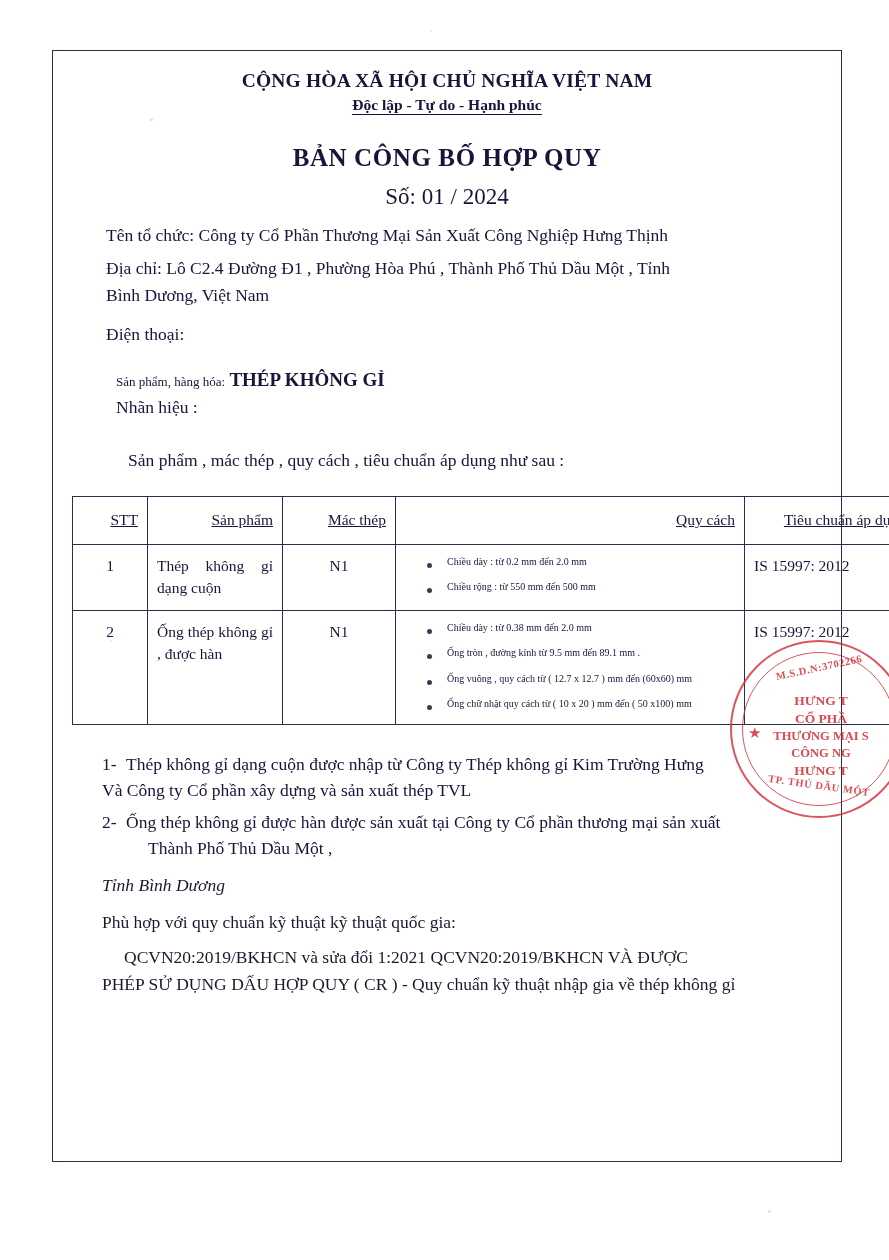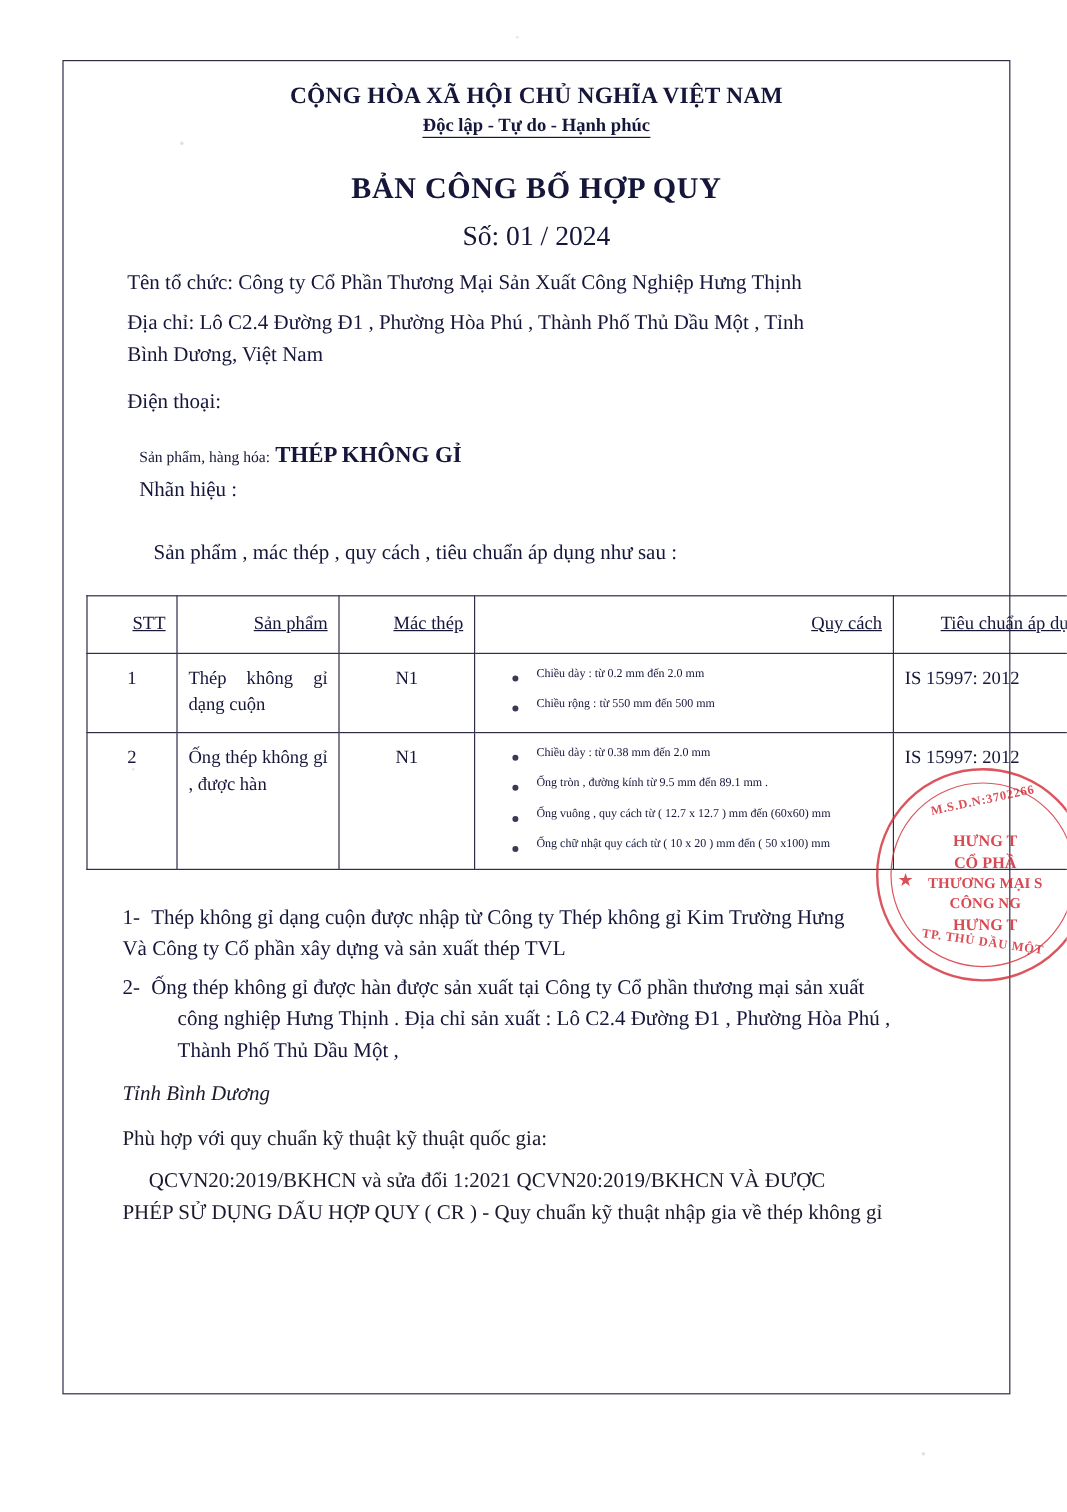--- a/index.html
+++ b/index.html
@@ -307,21 +307,20 @@
         <div class="num">1-</div>
         <div class="body">
           <span class="cont">Thép không gỉ dạng cuộn được nhập từ Công ty Thép không gỉ Kim Trường Hưng</span>
           <span class="cont" style="margin-left:-24px;display:block;">Và Công ty Cổ phần xây dựng và sản xuất thép TVL</span>
         </div>
       </div>
       <div class="note" style="margin-top:6px;">
         <div class="num">2-</div>
         <div class="body">
           <span class="cont">Ống thép không gỉ được hàn được sản xuất tại Công ty Cổ phần thương mại sản xuất</span>
-          <span class="cont ind">công nghiệp Hưng Thịnh . Địa chỉ sản xuất : Lô C2.4 Đường Đ1 , Phường Hòa Phú ,</span>
           <span class="cont ind">Thành Phố Thủ Dầu Một ,</span>
         </div>
       </div>
     </div>
 
     <div class="tail">
       <div class="l1">Tỉnh Bình Dương</div>
       <div class="l2">Phù hợp với quy chuẩn kỹ thuật kỹ thuật quốc gia:</div>
       <div class="just" style="margin-top:8px;padding-left:22px;">QCVN20:2019/BKHCN và sửa đổi 1:2021  QCVN20:2019/BKHCN VÀ ĐƯỢC</div>
       <div class="just" style="padding-left:0;">PHÉP SỬ DỤNG DẤU HỢP QUY ( CR ) -  Quy chuẩn kỹ thuật nhập gia về thép không gỉ</div>

